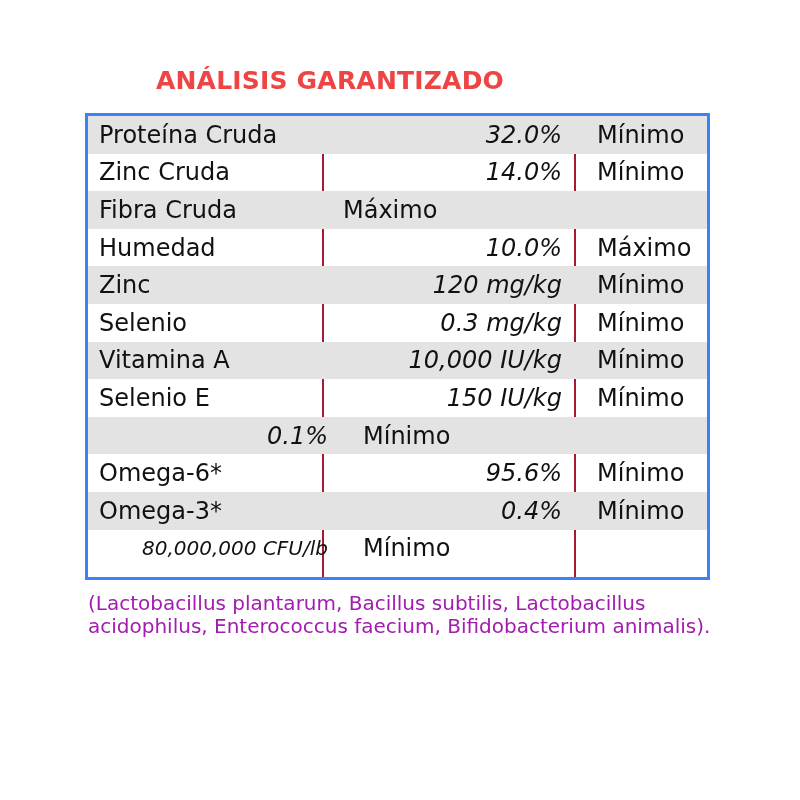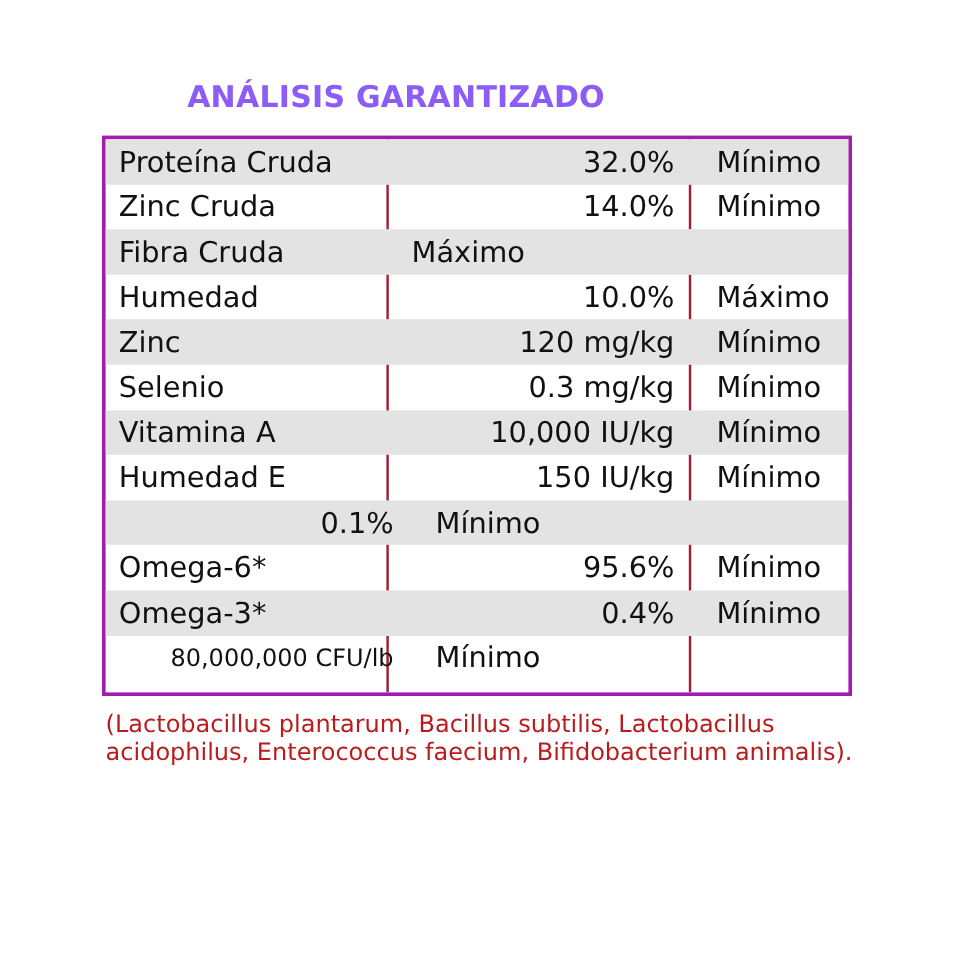--- a/index.html
+++ b/index.html
@@ -1,29 +1,29 @@
 <!DOCTYPE html>
 <html><head>
 <meta charset="utf-8">
 <style>
   html, body { margin: 0; padding: 0; background: #ffffff; }
   body { width: 800px; height: 800px; position: relative; overflow: hidden; font-family: "DejaVu Sans", sans-serif; color: #111; }
-  .title { position: absolute; left: 0; top: 66px; width: 660px; text-align: center; font-weight: bold; font-size: 25px; letter-spacing: 0.2px; color: #8b5cf6; }
-  .table-wrap { position: absolute; left: 85px; top: 113px; width: 619px; height: 461px; border: 3px solid #a21caf; box-sizing: content-box; overflow: hidden; }
+  .title { position: absolute; left: 0; top: 66px; width: 660px; text-align: center; font-weight: bold; font-size: 25px; letter-spacing: 0.2px; color: #ef4444; }
+  .table-wrap { position: absolute; left: 85px; top: 113px; width: 619px; height: 461px; border: 3px solid #3b82f6; box-sizing: content-box; overflow: hidden; }
   .row { position: relative; height: 37.6px; display: flex; align-items: center; font-size: 24px; white-space: nowrap; }
   .row.shaded { background: #e3e3e3; }
   .row:first-child { margin-top: 3px; }
   .c1 { width: 234px; padding-left: 11px; box-sizing: border-box; }
-  .c2 { width: 254px; text-align: right; padding-right: 14px; box-sizing: border-box; }
+  .c2 { width: 254px; text-align: right; padding-right: 14px; box-sizing: border-box; font-style: italic; }
   .c2.small { font-size: 20px; padding-left: 48px; }
   .c3 { width: 131px; padding-left: 21px; box-sizing: border-box; overflow: hidden; }
   .vline { position: absolute; top: 0; bottom: 0; width: 2px; background: #a51c30; }
   .vline.v1 { left: 234px; }
   .vline.v2 { left: 486px; }
-  .footnote { position: absolute; left: 88px; top: 592px; width: 630px; font-size: 20px; line-height: 23px; color: #b91c1c; }
+  .footnote { position: absolute; left: 88px; top: 592px; width: 630px; font-size: 20px; line-height: 23px; color: #a21caf; }
 </style>
 </head>
 <body>
 
 <div class="title">ANÁLISIS GARANTIZADO</div>
 
 <div class="table-wrap">
   <div class="vline v1"></div>
   <div class="vline v2"></div>
 
@@ -55,21 +55,21 @@
     <span class="c1">Selenio</span>
     <span class="c2">0.3 mg/kg</span>
     <span class="c3">Mínimo</span>
   </div>
   <div class="row shaded">
     <span class="c1">Vitamina A</span>
     <span class="c2">10,000 IU/kg</span>
     <span class="c3">Mínimo</span>
   </div>
   <div class="row">
-    <span class="c1">Humedad E</span>
+    <span class="c1">Selenio E</span>
     <span class="c2">150 IU/kg</span>
     <span class="c3">Mínimo</span>
   </div>
   <div class="row shaded">
     <span class="c2">0.1%</span>
     <span class="c3">Mínimo</span>
   </div>
   <div class="row">
     <span class="c1">Omega-6*</span>
     <span class="c2">95.6%</span>

